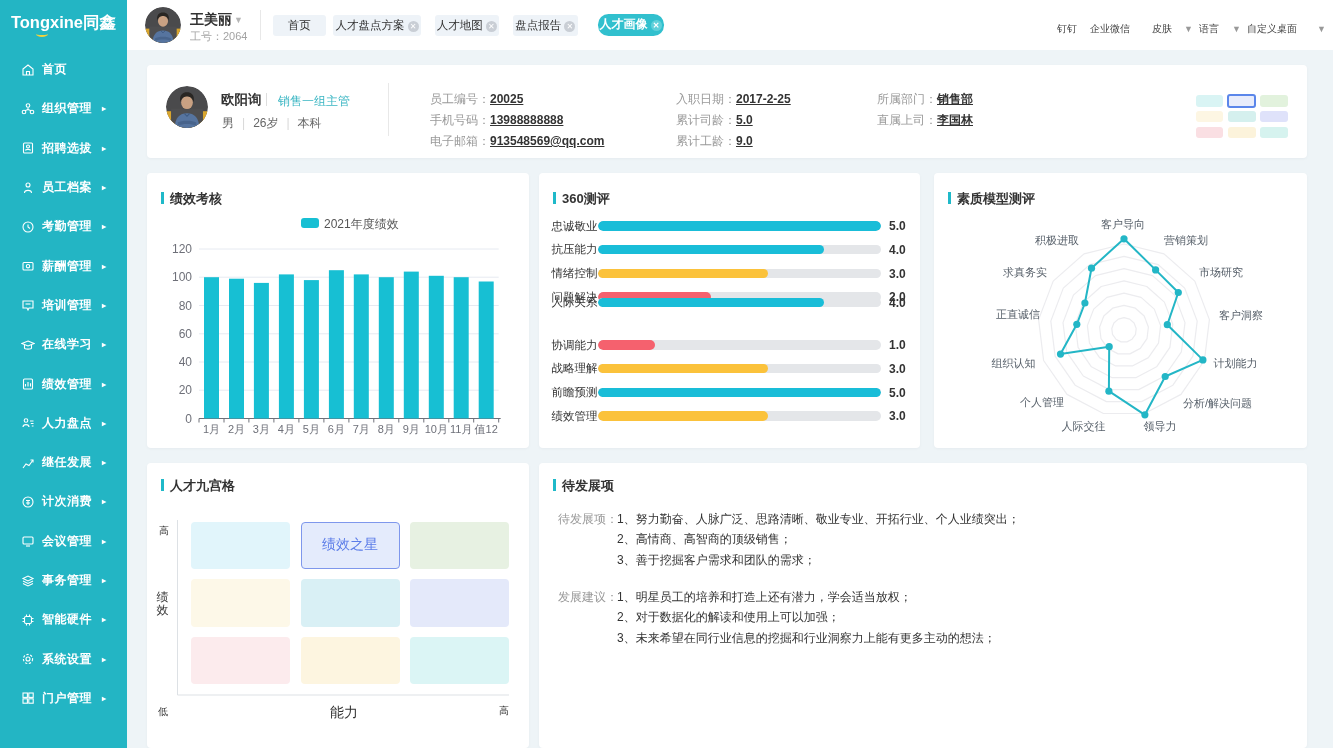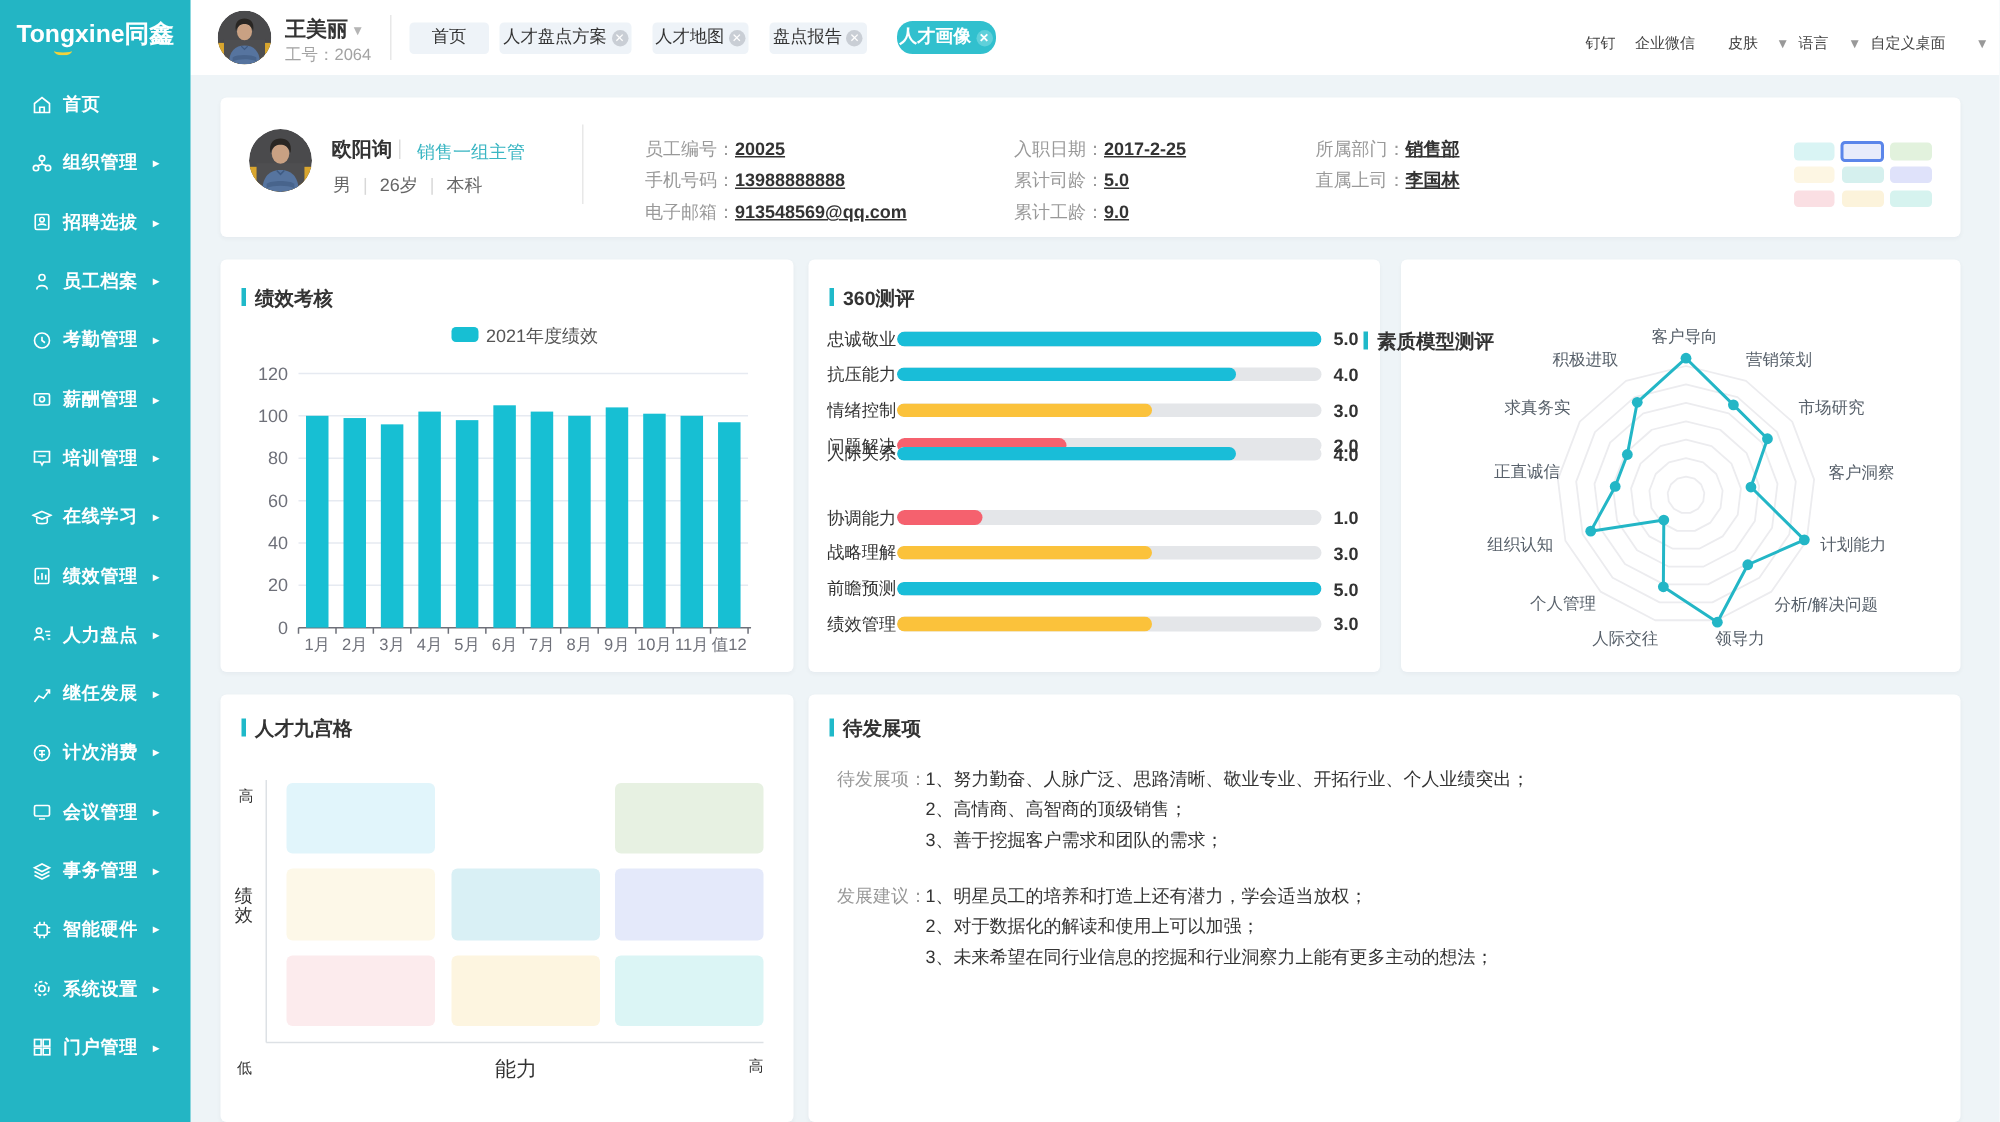--- a/index.html
+++ b/index.html
@@ -234,21 +234,21 @@
       <div class="mini" style="left:1260px;top:95px;width:27.5px;height:11.5px;background:#e2f2dd;"></div>
       <div class="mini" style="left:1195.5px;top:110.5px;width:27.5px;height:11.5px;background:#fdf6e3;"></div>
       <div class="mini" style="left:1228px;top:110.5px;width:27.5px;height:11.5px;background:#d5f0ee;"></div>
       <div class="mini" style="left:1260px;top:110.5px;width:27.5px;height:11.5px;background:#dfe2fa;"></div>
       <div class="mini" style="left:1195.5px;top:126.5px;width:27.5px;height:11.5px;background:#fadfe3;"></div>
       <div class="mini" style="left:1228px;top:126.5px;width:27.5px;height:11.5px;background:#fcf3db;"></div>
       <div class="mini" style="left:1260px;top:126.5px;width:27.5px;height:11.5px;background:#d6f3ef;"></div>
 
   <div class="ctitle" style="left:170px;top:190px;text-align:center;">绩效考核</div>
   <div class="ctitle" style="left:562px;top:190px;">360测评</div>
-  <div class="ctitle" style="left:918px;top:190px;margin-top:29px;">素质模型测评</div>
+  <div class="ctitle" style="left:957px;top:190px;">素质模型测评</div>
   <div class="ctitle" style="left:170px;top:477px;">人才九宫格</div>
   <div class="ctitle" style="left:562px;top:477px;">待发展项</div>
 
   <div style="position:absolute;left:301px;top:218px;width:18px;height:10px;border-radius:3px;background:#17bfd3;"></div>
   <div style="position:absolute;left:324px;top:216px;font-size:12px;color:#555;">2021年度绩效</div>
   <div class="r360" style="top:220.5px">
         <span class="r360l">忠诚敬业</span>
         <span class="r360t">
           <span class="r360f" style="width:283px;background:#19bdd8"></span>
         </span>
@@ -305,20 +305,23 @@
       </div>
       <div class="r360" style="top:410.9px">
         <span class="r360l">绩效管理</span>
         <span class="r360t">
           <span class="r360f" style="width:170px;background:#fbc23b"></span>
         </span>
         <span class="r360v">3.0</span>
       </div>
 
   <div class="ncell" style="left:191px;top:521.5px;width:99px;height:47.5px;background:#e1f5fb;"></div>
+      <div class="ncell sel" style="left:300.5px;top:521.5px;width:99px;height:47.5px;background:#e4ebfc;">
+        <span>绩效之星</span>
+      </div>
       <div class="ncell" style="left:410px;top:521.5px;width:99px;height:47.5px;background:#e7f1e2;"></div>
       <div class="ncell" style="left:191px;top:579px;width:99px;height:47.5px;background:#fdf8e8;"></div>
       <div class="ncell" style="left:300.5px;top:579px;width:99px;height:47.5px;background:#d9f0f5;"></div>
       <div class="ncell" style="left:410px;top:579px;width:99px;height:47.5px;background:#e4e9fa;"></div>
       <div class="ncell" style="left:191px;top:636.5px;width:99px;height:47.5px;background:#fcebed;"></div>
       <div class="ncell" style="left:300.5px;top:636.5px;width:99px;height:47.5px;background:#fdf5e0;"></div>
       <div class="ncell" style="left:410px;top:636.5px;width:99px;height:47.5px;background:#dbf5f5;"></div>
   <div class="naxis" style="left:159px;top:524px;font-size:10px;">高</div>
   <div class="naxis" style="left:156.5px;top:591px;width:12px;font-size:12px;line-height:13px;">绩效</div>
   <div class="naxis" style="left:158px;top:705px;font-size:10px;">低</div>

